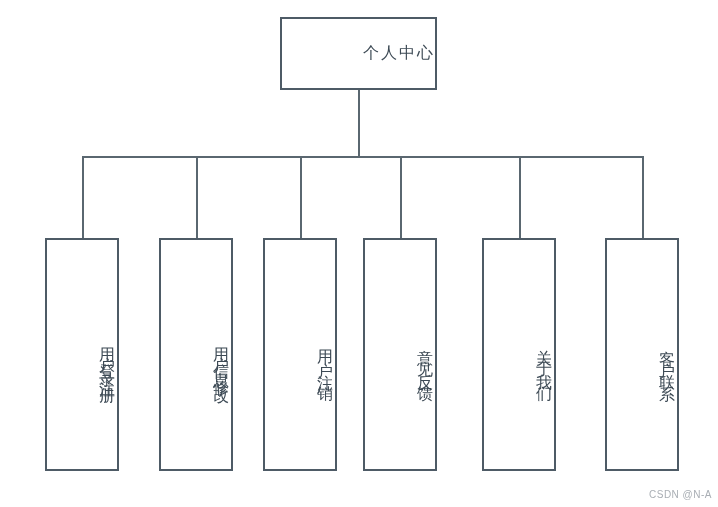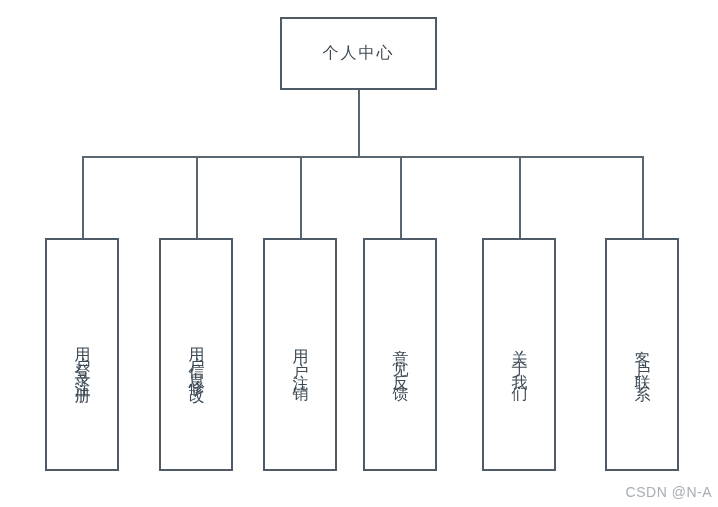--- a/index.html
+++ b/index.html
@@ -22,21 +22,21 @@
     background: var(--background);
     overflow: hidden;
   }
   .node {
     position: absolute;
     box-sizing: border-box;
     border: 2px solid var(--box_border);
     background: var(--background);
     display: flex;
     align-items: center;
-    justify-content: center;
+    justify-content: flex-end;
   }
   .node.root {
     left: 280px;
     top: 17px;
     width: 157px;
     height: 73px;
   }
   .hlabel {
     font-size: 16px;
     letter-spacing: 2px;
@@ -70,21 +70,21 @@
   .line.v {
     width: 1.5px;
   }
   .line.h {
     height: 1.5px;
   }
   .watermark {
     position: absolute;
     right: 6px;
     bottom: 7px;
-    font-size: 14px;
+    font-size: 10px;
     letter-spacing: 0.5px;
     color: var(--watermark);
   }
 </style>
 </head>
 <body>
 
 <div class="canvas">
 
   <div class="node root">

